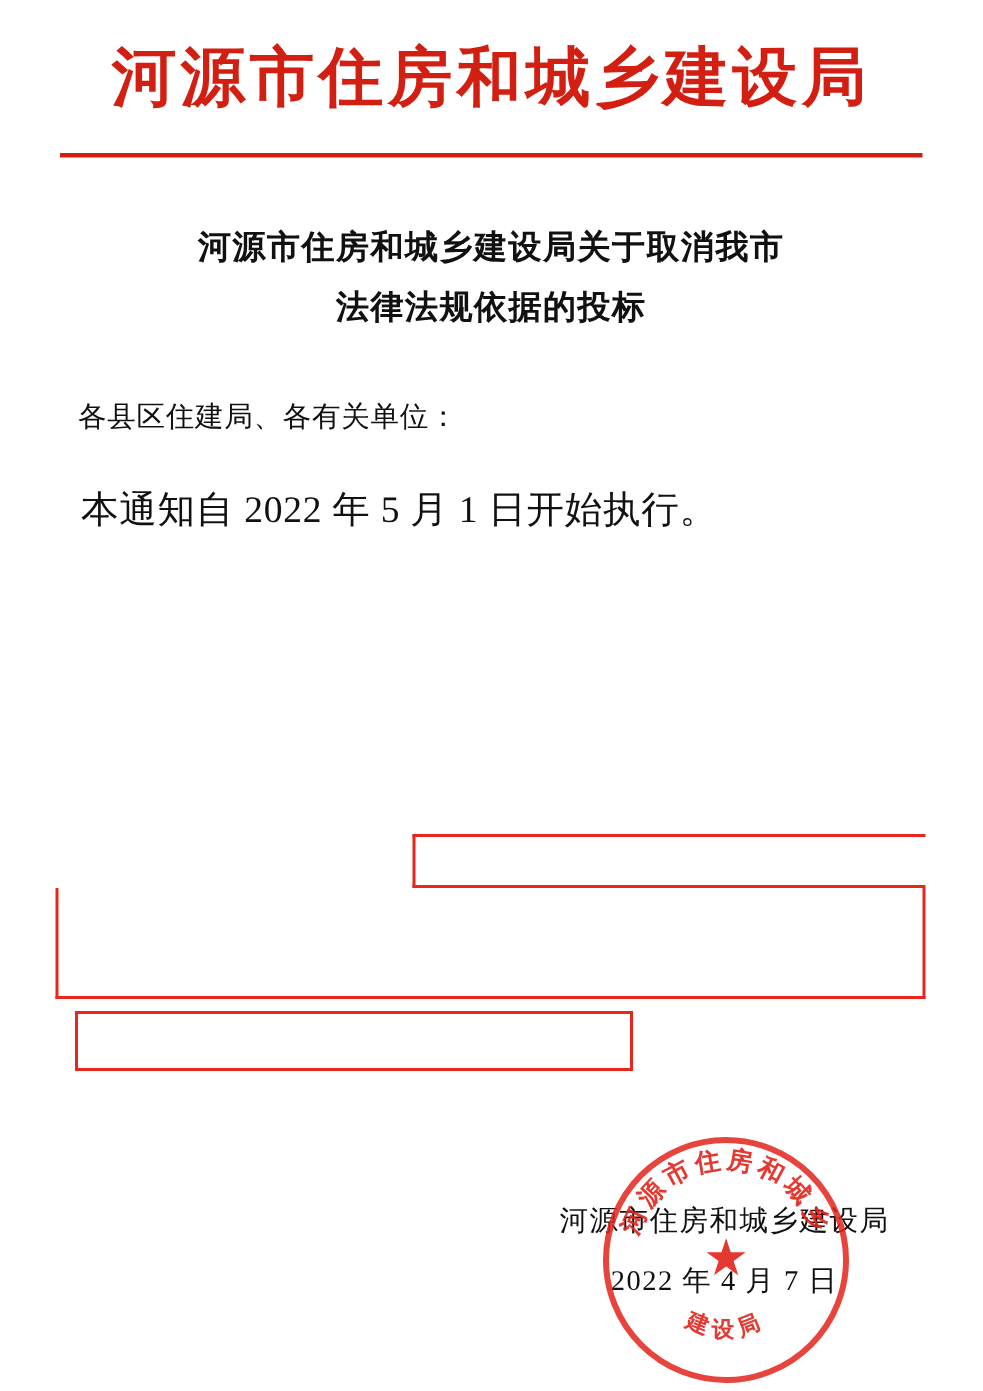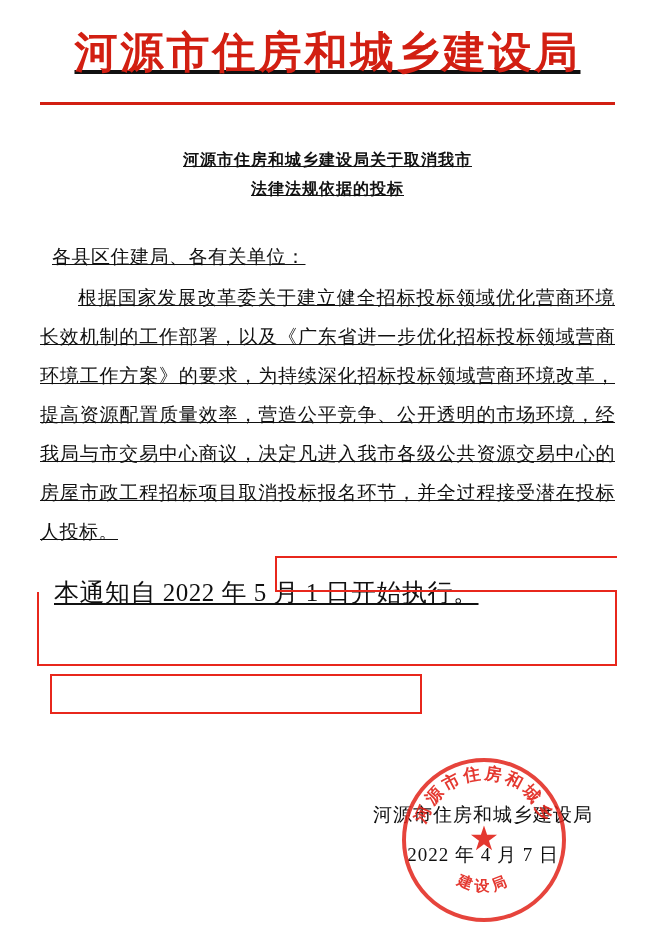--- a/index.html
+++ b/index.html
@@ -14,21 +14,20 @@
     color: #111111;
     position: relative;
     overflow: hidden;
   }
   .page {
     position: relative;
     width: 655px;
     height: 927px;
     box-sizing: border-box;
     padding: 0 40px;
-    text-decoration: underline;
   }
 
   
   .doc-header {
     padding-top: 26px;
     text-align: center;
   }
   .doc-header .org-title {
     font-family: "DejaVu Serif", "Liberation Serif", serif;
     font-weight: bold;
@@ -43,21 +42,21 @@
     height: 3px;
     background: #d21f12;
     width: 100%;
   }
 
   
   .doc-title {
     margin-top: 40px;
     text-align: center;
     font-weight: bold;
-    font-size: 16px;
+    font-size: 22px;
     line-height: 1.85;
     letter-spacing: 1px;
     color: #111;
   }
   .doc-title div {
     white-space: nowrap;
   }
 
   
   .doc-body {
@@ -137,21 +136,20 @@
   </div>
   <div class="header-rule"></div>
 
   <div class="doc-title">
     <div>河源市住房和城乡建设局关于取消我市</div>
     <div>法律法规依据的投标</div>
   </div>
 
   <div class="doc-body">
     <div class="salutation">各县区住建局、各有关单位：</div>
-    <div class="para para-2">根据国家发展改革委关于建立健全招标投标领域优化营商环境长效机制的工作部署，以及《广东省进一步优化招标投标领域营商环境工作方案》的要求，为持续深化招标投标领域营商环境改革，提高资源配置质量效率，营造公平竞争、公开透明的市场环境，经我局与市交易中心商议，决定凡进入我市各级公共资源交易中心的房屋市政工程招标项目取消投标报名环节，并全过程接受潜在投标人投标。</div>
     <div class="effective">本通知自 2022 年 5 月 1 日开始执行。</div>
   </div>
 
   <div class="hl" id="hl-a"></div>
   <div class="hl" id="hl-b"></div>
   <div class="hl" id="hl-c"></div>
 
   <div class="sign-block">
     <div>河源市住房和城乡建设局</div>
     <div class="sign-date">2022 年 4 月 7 日</div>

